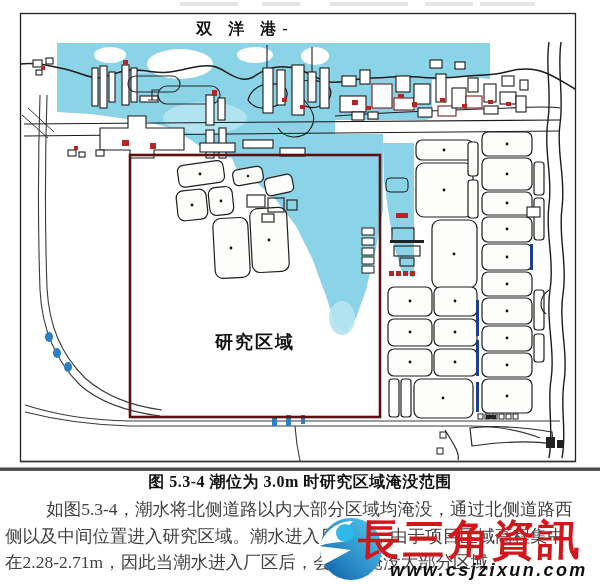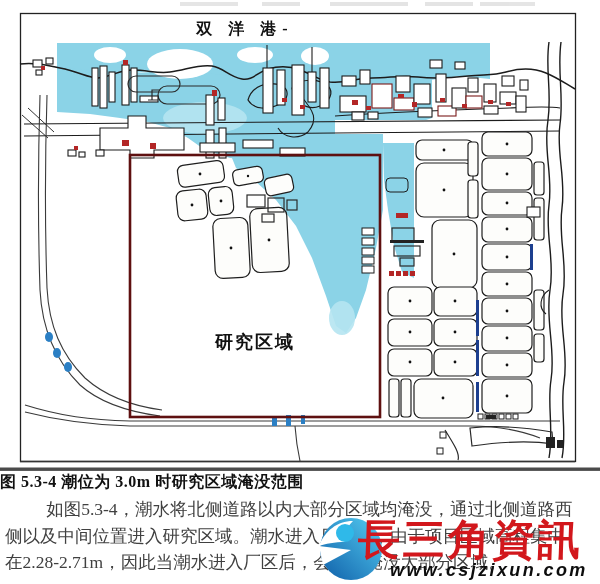--- a/index.html
+++ b/index.html
@@ -1,20 +1,20 @@
 <!DOCTYPE html>
 <html><head>
 <meta charset="utf-8">
 <style>
   html,body{margin:0;padding:0;}
   body{width:600px;height:584px;background:#ffffff;position:relative;overflow:hidden;
        font-family:"Liberation Serif","DejaVu Serif",serif;}
   #page{position:absolute;inset:0;width:600px;height:584px;}
   #map-svg{position:absolute;left:0;top:0;}
-  .caption{position:absolute;left:0;top:472px;width:600px;
+  .caption{position:absolute;left:0;top:472px;width:600px;text-align:center;
            font-size:16px;font-weight:bold;color:#111;letter-spacing:.5px;}
   .para{position:absolute;left:5px;top:496px;width:586px;color:#404040;}
   .para .line{font-size:17.5px;line-height:26.5px;white-space:nowrap;}
   .para .line.first{text-indent:2.35em;}
   .watermark{position:absolute;left:0;top:0;width:600px;height:584px;pointer-events:none;z-index:10;}
   .wm-logo{position:absolute;left:314px;top:512px;}
   .wm-brand{position:absolute;left:358px;top:512px;font-size:42px;font-weight:bold;
             color:#d2171c;letter-spacing:3px;transform:skewX(-2deg);
             font-family:"Liberation Serif","DejaVu Serif",serif;white-space:nowrap;}
   .wm-url{position:absolute;left:390px;top:560px;font-size:18px;font-weight:bold;font-style:italic;

